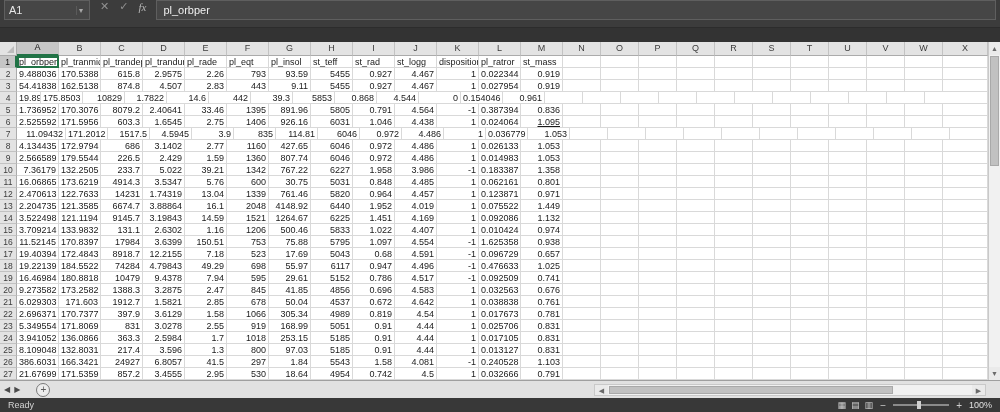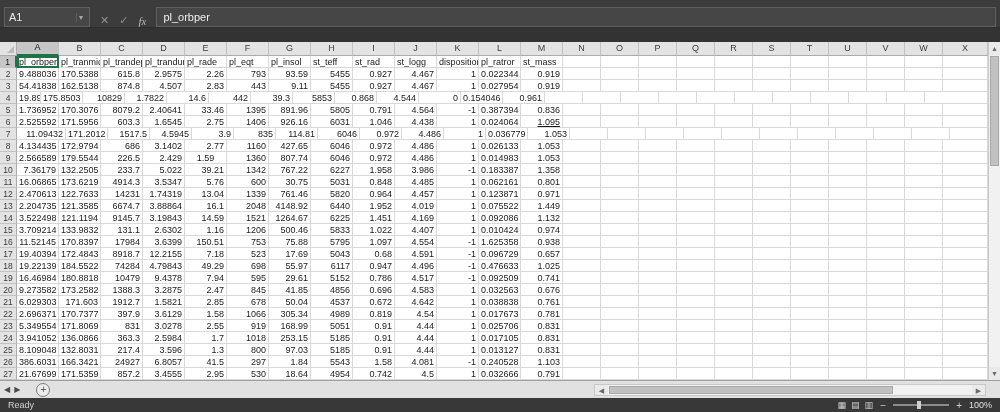--- a/index.html
+++ b/index.html
@@ -4,21 +4,21 @@
 <style>
   html,body{margin:0;padding:0;background:#222;}
   *{box-sizing:border-box;}
   .app{
     position:relative;width:1000px;height:412px;overflow:hidden;
     font-family:"Liberation Sans",sans-serif;background:#fff;
   }
   
   .formula-row{
     position:absolute;top:0;left:0;width:1000px;height:28px;
-    background:#3c3c3c;display:flex;align-items:flex-end;
+    background:#3c3c3c;display:flex;align-items:flex-start;
     border-bottom:1px solid #2c2c2c;
   }
   .name-box{
     width:86px;height:20px;margin-left:4px;background:#464646;
     border:1px solid #5f5f5f;color:#e8e8e8;font-size:11px;
     display:flex;align-items:center;padding:0 4px;
   }
   .name-box .nb-text{flex:1;}
   .nb-arrow{color:#a8a8a8;font-size:8px;padding:0 2px;border-left:1px solid #5a5a5a;margin-left:4px;}
   .fx-btns{display:flex;align-items:center;gap:10px;padding:0 10px;color:#909090;font-size:11px;}
@@ -377,21 +377,21 @@
         <div class="cell" style="width: 38px;"></div>
         <div class="cell" style="width: 38px;"></div>
         <div class="cell last" style="width: 38px;"></div>
       </div>
       <div class="g-row">
         <div class="gut">9</div>
         <div class="cell" style="width: 42px;">2.566589</div>
         <div class="cell" style="width: 42px;">179.5544</div>
         <div class="cell" style="width: 42px;">226.5</div>
         <div class="cell" style="width: 42px;">2.429</div>
-        <div class="cell" style="width: 42px; text-align: center;">1.59</div>
+        <div class="cell" style="width: 42px;">1.59</div>
         <div class="cell" style="width: 42px;">1360</div>
         <div class="cell" style="width: 42px;">807.74</div>
         <div class="cell" style="width: 42px;">6046</div>
         <div class="cell" style="width: 42px;">0.972</div>
         <div class="cell" style="width: 42px;">4.486</div>
         <div class="cell" style="width: 42px;">1</div>
         <div class="cell" style="width: 42px;">0.014983</div>
         <div class="cell" style="width: 42px;">1.053</div>
         <div class="cell" style="width: 38px;"></div>
         <div class="cell" style="width: 38px;"></div>

